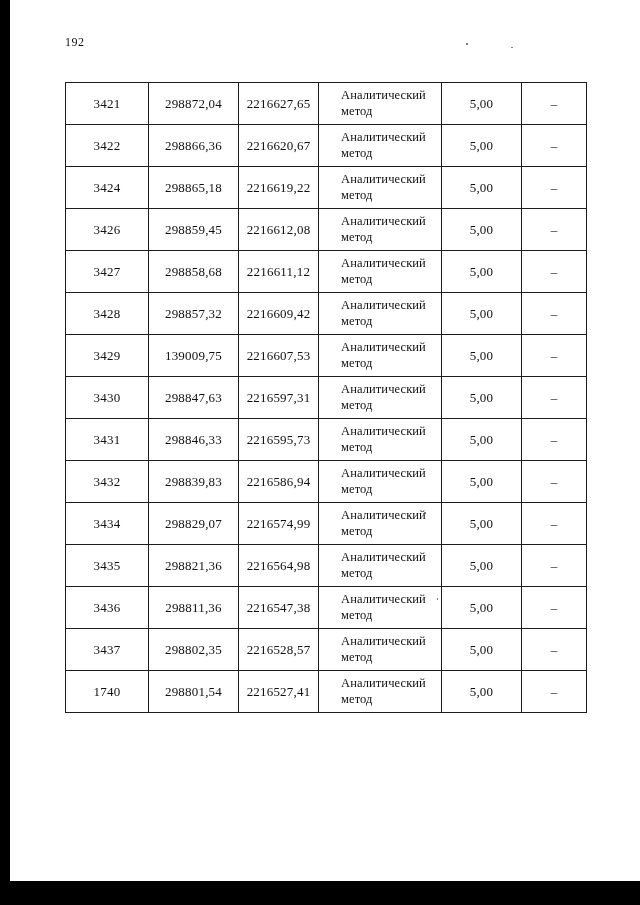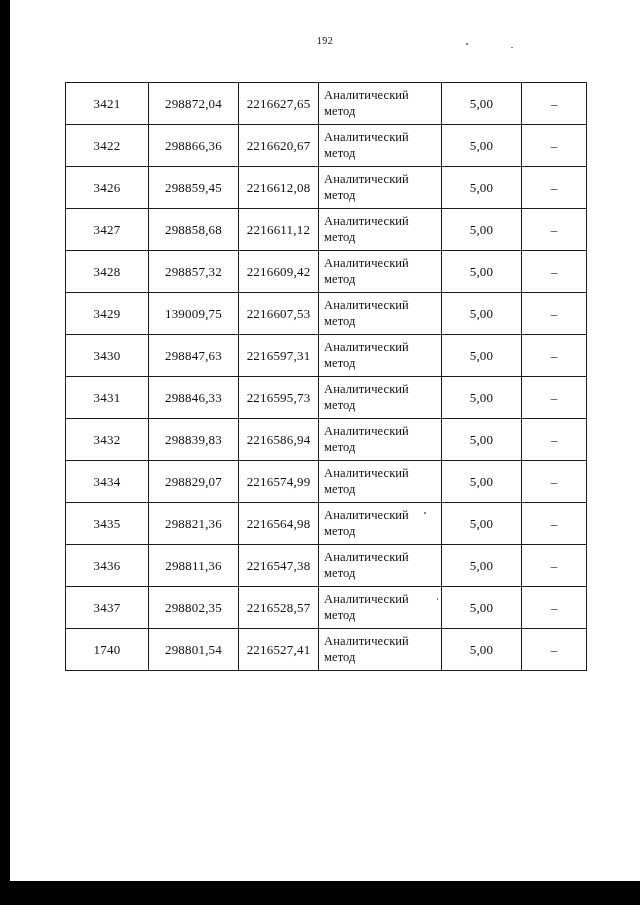--- a/index.html
+++ b/index.html
@@ -22,22 +22,21 @@
     position: absolute;
     left: 0; top: 881px;
     width: 640px; height: 24px;
     background: #000000;
   }
   .page-number {
     position: absolute;
     top: 35px;
     left: 65px;
     width: 520px;
-    text-align: center;
-    font-size: 10px;
+    font-size: 12px;
     letter-spacing: 0.5px;
   }
   .doc-table {
     position: absolute;
     left: 65px;
     top: 82px;
     width: 521px;
     border-collapse: collapse;
     table-layout: fixed;
     font-size: 13px;
@@ -45,21 +44,21 @@
   .doc-table td {
     border: 1px solid #1c1c1c;
     height: 42px;
     text-align: center;
     vertical-align: middle;
     padding: 0 2px;
     letter-spacing: 0.2px;
   }
   .doc-table td.method {
     text-align: left;
-    padding-left: 5px;
+    padding-left: 22px;
     font-size: 12.5px;
     line-height: 1.25;
     letter-spacing: 0.1px;
   }
   .noise {
     position: absolute;
     background: #555;
     border-radius: 50%;
   }
   .n1 { left: 466px; top: 43px;  width: 2px; height: 2px; }
@@ -101,20 +100,31 @@
         <td>298866,36</td>
         <td>2216620,67</td>
         <td class="method">
           <div>Аналитический</div>
           <div>метод</div>
         </td>
         <td>5,00</td>
         <td>–</td>
       </tr>
       <tr>
+        <td>3424</td>
+        <td>298865,18</td>
+        <td>2216619,22</td>
+        <td class="method">
+          <div>Аналитический</div>
+          <div>метод</div>
+        </td>
+        <td>5,00</td>
+        <td>–</td>
+      </tr>
+      <tr>
         <td>3426</td>
         <td>298859,45</td>
         <td>2216612,08</td>
         <td class="method">
           <div>Аналитический</div>
           <div>метод</div>
         </td>
         <td>5,00</td>
         <td>–</td>
       </tr>

